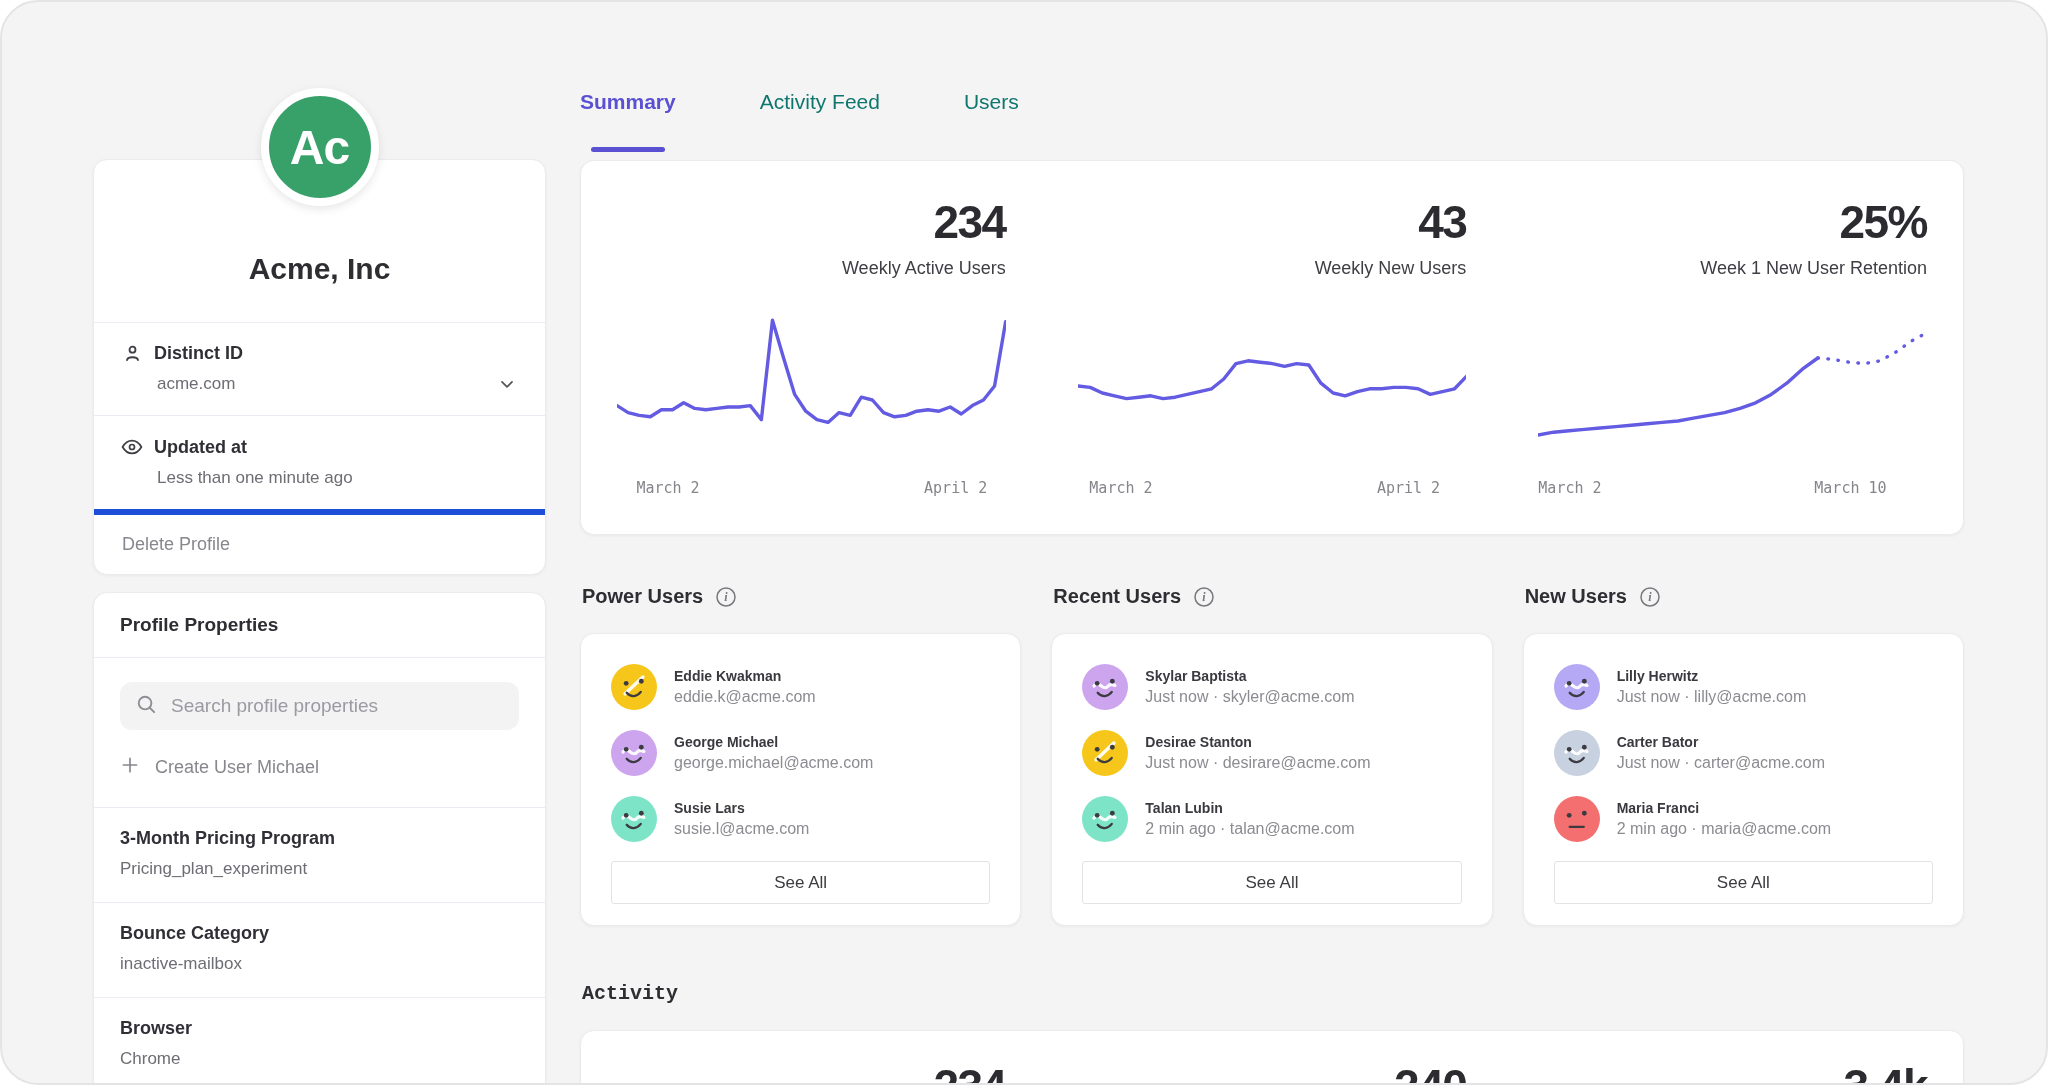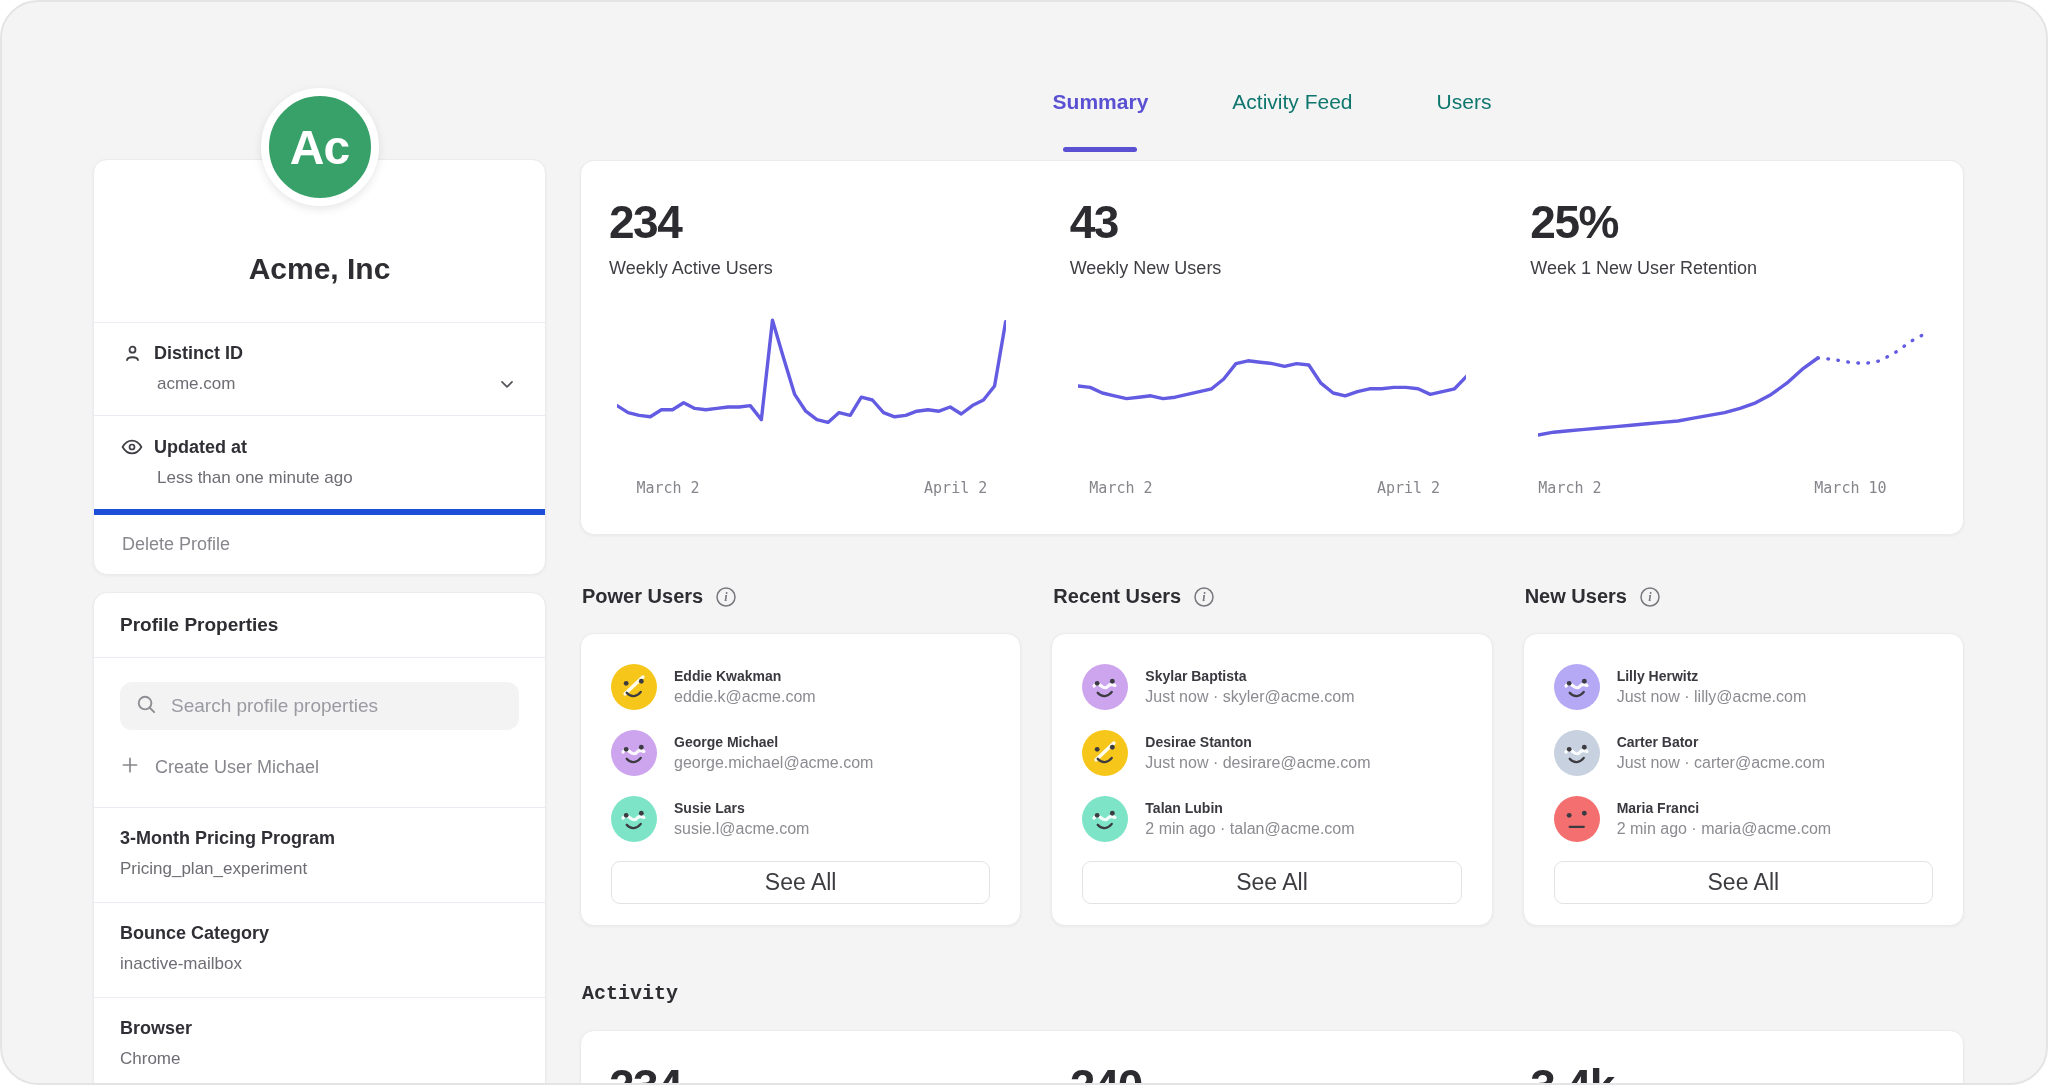--- a/index.html
+++ b/index.html
@@ -29,45 +29,45 @@
               align-items:center;gap:11px;padding:0 15px;cursor:text;}
   .search-box input{border:0;background:transparent;outline:none;font-size:19px;color:#3e3e44;width:100%;font-family:inherit;}
   .search-box input::placeholder{color:#9a9aa1;}
   .create-row{margin:25px 26px 27px;display:flex;align-items:center;gap:15px;font-size:18px;color:#87878d;cursor:pointer;}
   .prop-item{border-top:1px solid #eceaf4;padding:20px 26px 23px;}
   .prop-name{font-size:18px;font-weight:700;color:#2f2f35;}
   .prop-value{margin-top:10px;font-size:17px;color:#6d6d74;}
 
   
   .main{position:absolute;left:578px;top:0;width:1384px;}
-  .tabs{height:158px;display:flex;justify-content:center;gap:84px;}
+  .tabs{height:158px;display:flex;gap:84px;}
   .tab{position:relative;margin-top:88px;padding-bottom:40px;font-size:21px;color:#0f766e;cursor:pointer;height:fit-content;}
   .tab.active{color:#5a50d2;font-weight:700;}
   .tab-underline{position:absolute;left:50%;transform:translateX(-50%);bottom:2px;width:74px;height:5px;border-radius:3px;}
 
   .top-card{height:375px;display:flex;}
-  .stat-col{flex:1;position:relative;padding:38px 28px 0;min-width:0;}
+  .stat-col{flex:1;position:relative;padding:38px 36px 0;min-width:0;text-align:right;}
   .stat-num{font-size:46px;font-weight:700;color:#2b2b30;letter-spacing:-1.5px;line-height:1;}
   .stat-label{margin-top:13px;font-size:18px;color:#3e3e44;}
   .chart-wrap{position:absolute;left:36px;right:36px;top:150px;height:150px;}
   .xticks{position:absolute;left:36px;right:36px;top:318px;height:22px;
           font-family:"DejaVu Sans Mono",monospace;font-size:15px;color:#85858b;}
   .xtick{position:absolute;top:0;white-space:nowrap;}
 
   .sections{display:flex;gap:30px;margin-top:50px;justify-content:space-between;}
   .section{flex:1;min-width:0;}
   .section-head{display:flex;align-items:center;gap:12px;margin:0 0 25px 2px;font-size:20px;font-weight:700;color:#2d2d32;}
   .info{display:flex;cursor:pointer;}
   .section-card{height:293px;padding:29px 30px 0;}
   .user-row{display:flex;align-items:center;gap:17px;height:48px;margin-bottom:18px;cursor:pointer;}
   .user-avatar{width:46px;height:46px;border-radius:50%;flex:none;display:flex;align-items:center;justify-content:center;}
   .user-name{font-size:14px;font-weight:700;color:#39393f;}
   .user-detail{margin-top:4px;font-size:16px;color:#8b8b91;}
-  .see-all{margin-top:12px;height:43px;border:1px solid #e3e3e7;border-radius:9px;background:#fff;
-           display:flex;align-items:center;justify-content:center;font-size:23px;color:#3c3c41;cursor:pointer;}
+  .see-all{margin-top:12px;height:43px;border:1px solid #e3e3e7;border-radius:3px;background:#fff;
+           display:flex;align-items:center;justify-content:center;font-size:17px;color:#3c3c41;cursor:pointer;}
 
   .activity-header{margin:56px 0 0 2px;font-size:20px;font-weight:700;color:#2d2d32;font-family:Liberation Mono, monospace;}
   .activity-card{margin-top:25px;height:130px;display:flex;}
   .activity-card .stat-col{padding-top:32px;}
 </style>
 </head>
 <body>
 
 <div class="frame">
 

